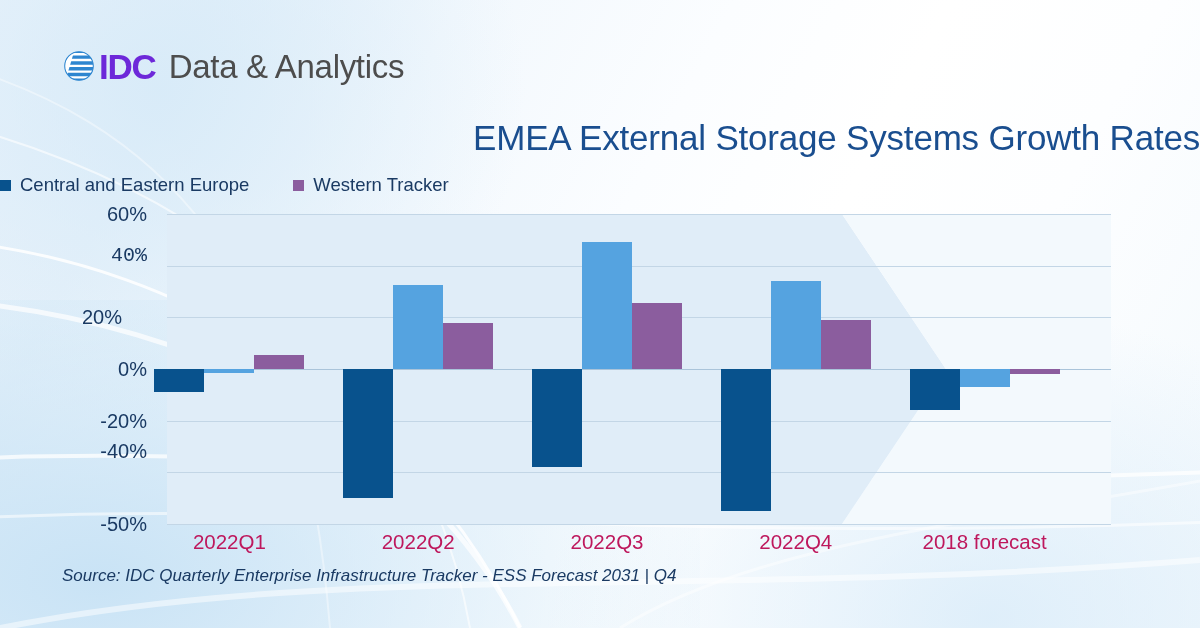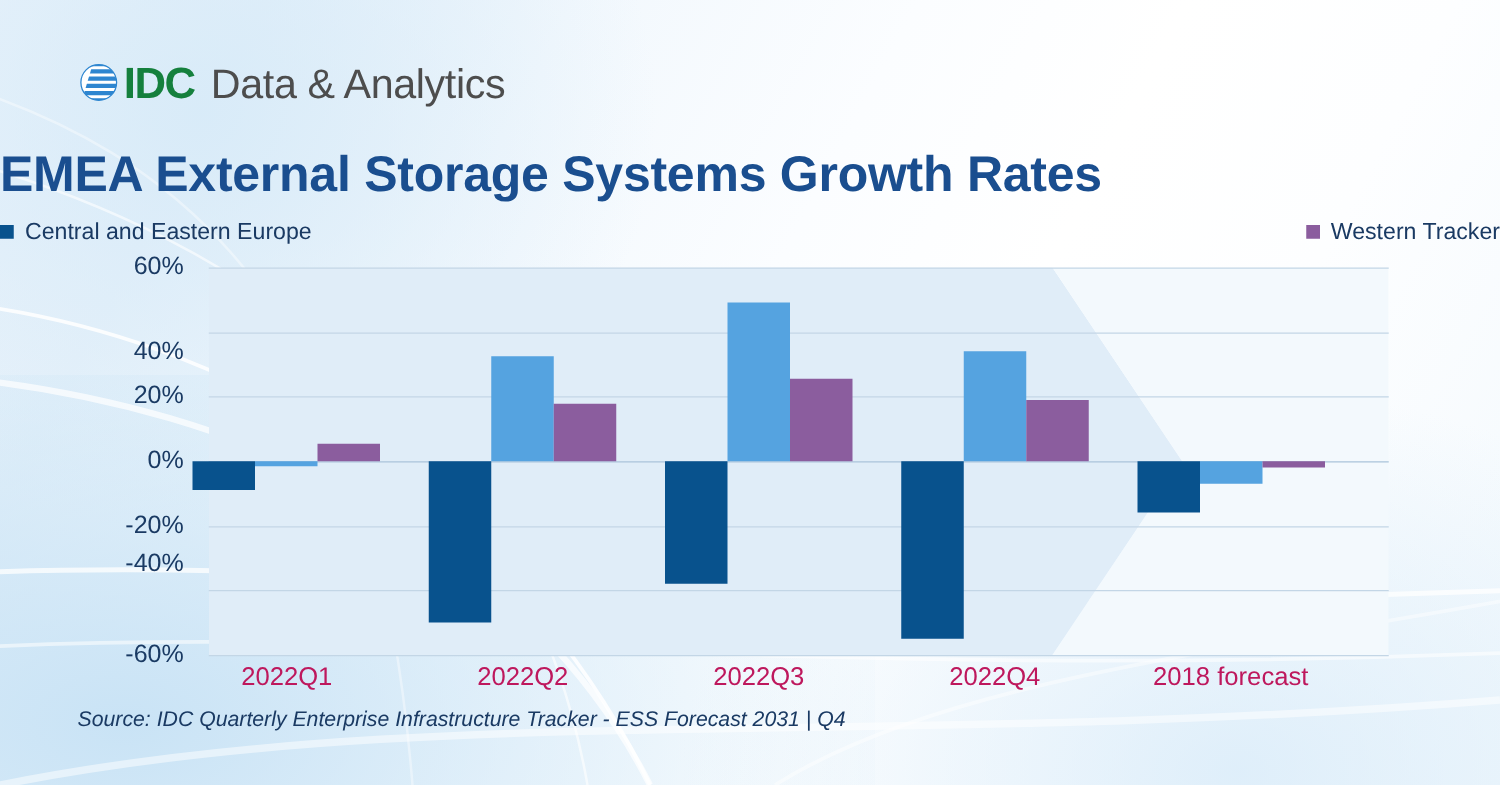--- a/index.html
+++ b/index.html
@@ -65,52 +65,52 @@
     left: 62px;
     top: 44px;
     display: flex;
     align-items: center;
     height: 44px;
   }
   .logo-mark { width: 34px; height: 34px; margin-right: 3px; display:block; }
   .logo-idc {
     font-size: 35px;
     font-weight: bold;
-    color: #15803d;
+    color: #6d28d9;
     letter-spacing: -1.2px;
     line-height: 1;
     font-family: "Liberation Sans", sans-serif;
   }
   .logo-rest {
     font-size: 33px;
     color: #4d4d4d;
     margin-left: 13px;
     line-height: 1;
     letter-spacing: -0.3px;
     font-family: "Liberation Sans", sans-serif;
   }
 
   .chart-title {
     position: absolute;
     left: 0; right: 0;
     top: 118px;
-    text-align: left;
-    font-size: 40px;
-    font-weight: bold;
+    text-align: right;
+    font-size: 35px;
+    font-weight: normal;
     color: #1a4e8f;
     letter-spacing: -0.2px;
   }
 
   
   .legend {
     position: absolute;
     left: 0; right: 0;
     top: 174px;
     display: flex;
-    justify-content: space-between;
+    justify-content: flex-start;
     align-items: center;
     gap: 44px;
   }
   .legend-item { display: flex; align-items: center; }
   .legend-swatch {
     width: 11px; height: 11px;
     margin-right: 9px;
     display: inline-block;
   }
   .legend-label {
@@ -238,26 +238,26 @@
       <span class="legend-label">Central and Eastern Europe</span>
     </div>
     <div class="legend-item">
       <span class="legend-swatch" style="background:#8B5D9E"></span>
       <span class="legend-label">Western Tracker</span>
     </div>
   </div>
 
   <div id="ylabels">
       <div class="ytick" style="top: 214px;">60%</div>
-      <div class="ytick" style="top: 282px;">40%</div>
-      <div class="ytick" style="top: 317.333px;">20%</div>
+      <div class="ytick" style="top: 255px; font-family: Liberation Mono, monospace;">40%</div>
+      <div class="ytick" style="top: 317.333px; text-align: center;">20%</div>
       <div class="ytick" style="top: 369px;">0%</div>
       <div class="ytick" style="top: 420.667px;">-20%</div>
       <div class="ytick" style="top: 451px;">-40%</div>
-      <div class="ytick" style="top: 524px;">-60%</div>
+      <div class="ytick" style="top: 524px;">-50%</div>
     </div>
 
   <div class="plot-wrap">
     <div class="plot-bg-dark"></div>
     <div class="plot-bg-light"></div>
     <div id="gridlines">
         <div class="gridline" style="top: 0px;"></div>
         <div class="gridline" style="top: 51.6667px;"></div>
         <div class="gridline" style="top: 103.333px;"></div>
         <div class="gridline zero" style="top: 155px;"></div>

